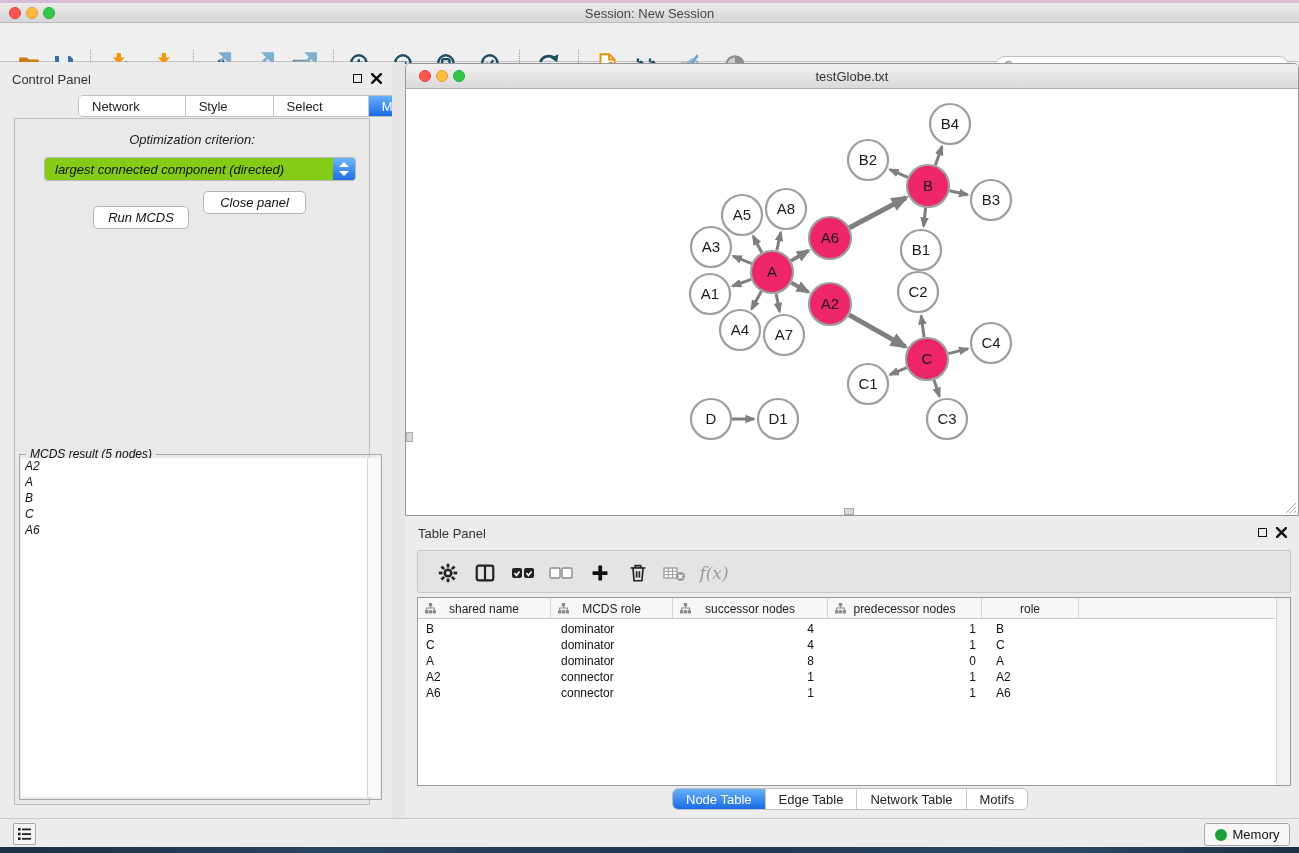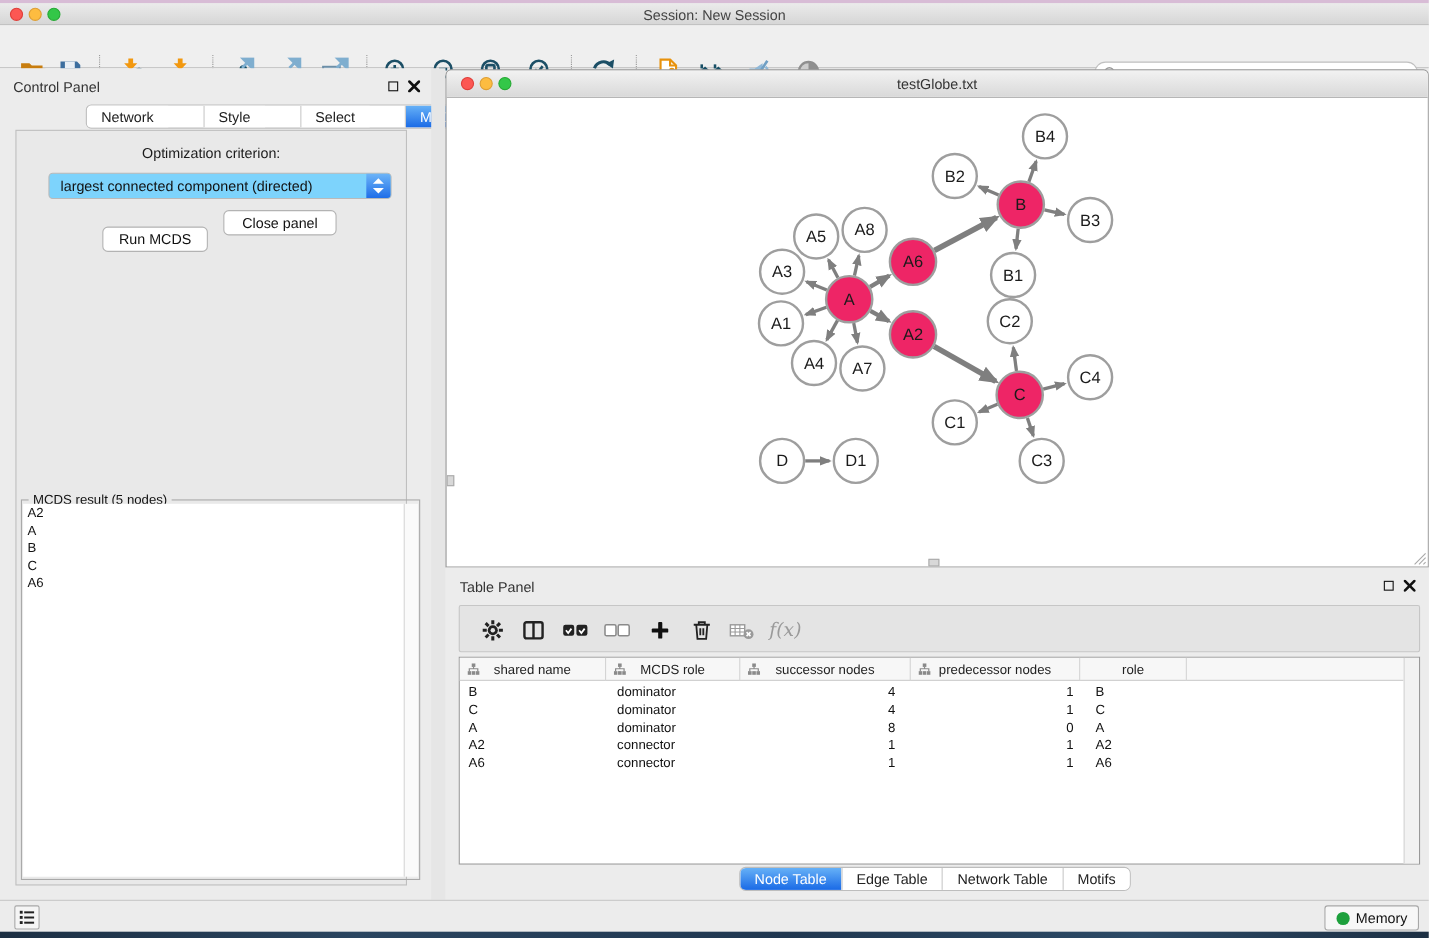--- a/index.html
+++ b/index.html
@@ -34,23 +34,23 @@
   #cp-btns { right:10px; top:11px; }
   .float-box { width:9px; height:9px; border:1.5px solid #111; display:inline-block; }
   .seg-group { position:absolute; display:flex; height:22px; border-radius:5px; overflow:hidden;
     border:1px solid #bdbdbd; background:#fff; }
   .seg-tab { height:100%; display:flex; align-items:center; justify-content:center;
     font-size:13px; color:#222; background:#fff; border-left:1px solid #c9c9c9; padding:0 13px; cursor:default; }
   .seg-tab:first-child { border-left:none; }
   .seg-tab.active { background:linear-gradient(#66b1f7,#1a6ae6); color:#fff; }
   #cp-tabs { left:78px; top:33px;gap:32px; }
   #cp-box { position:absolute; left:14px; top:56px; width:356px; height:687px;
-    background:#e9e9e9; border:1px solid #bfbfbf; }
+    background:#e9e9e9; border:1px solid #bfbfbf;font-style:italic; }
   #opt-label { position:absolute; left:0; top:13px; width:100%; text-align:center; font-size:13px; color:#1b1b1b; }
-  #opt-dropdown { position:absolute; left:29px; top:38px; width:312px; height:24px; background:#7dd3fc;
+  #opt-dropdown { position:absolute; left:29px; top:38px; width:312px; height:24px; background:#84cc16;
     border:1px solid #b9b9b9; border-radius:4px; cursor:default; }
   #opt-dropdown .val { position:absolute; left:10px; top:4px; font-size:13px; color:#111; }
   #opt-dropdown .stepper { position:absolute; right:0; top:0; width:22px; height:22px; border-radius:0 3px 3px 0;
     background:linear-gradient(#6cb4f8,#1f6ee8); }
   .chev-up, .chev-dn { position:absolute; left:6px; width:0; height:0; border-left:5px solid transparent; border-right:5px solid transparent; }
   .chev-up { top:4px; border-bottom:5px solid #fff; }
   .chev-dn { bottom:4px; border-top:5px solid #fff; }
   .push-btn { position:absolute; height:23px; background:#fff; border:1px solid #b3b3b3; border-radius:5px;
     font-size:13px; color:#111; display:flex; align-items:center; justify-content:center; cursor:default; }
   #btn-run { left:78px; top:87px; width:96px; }

